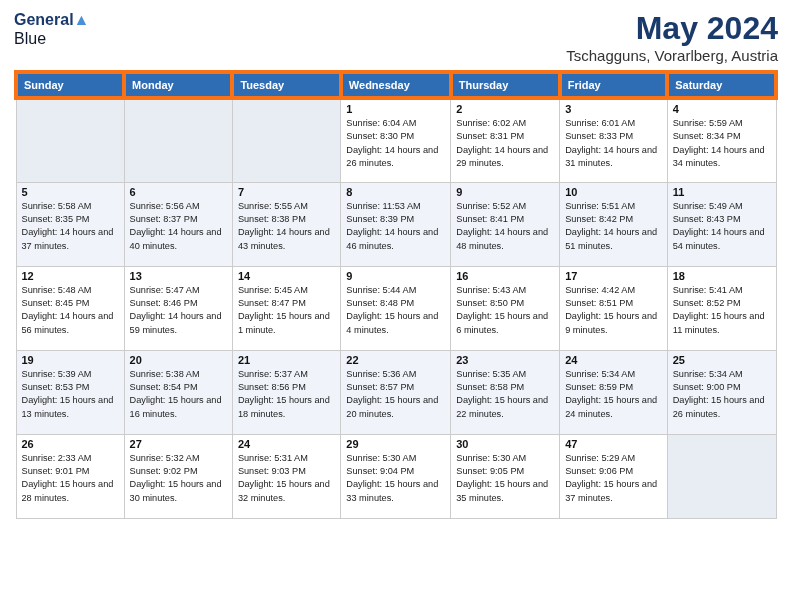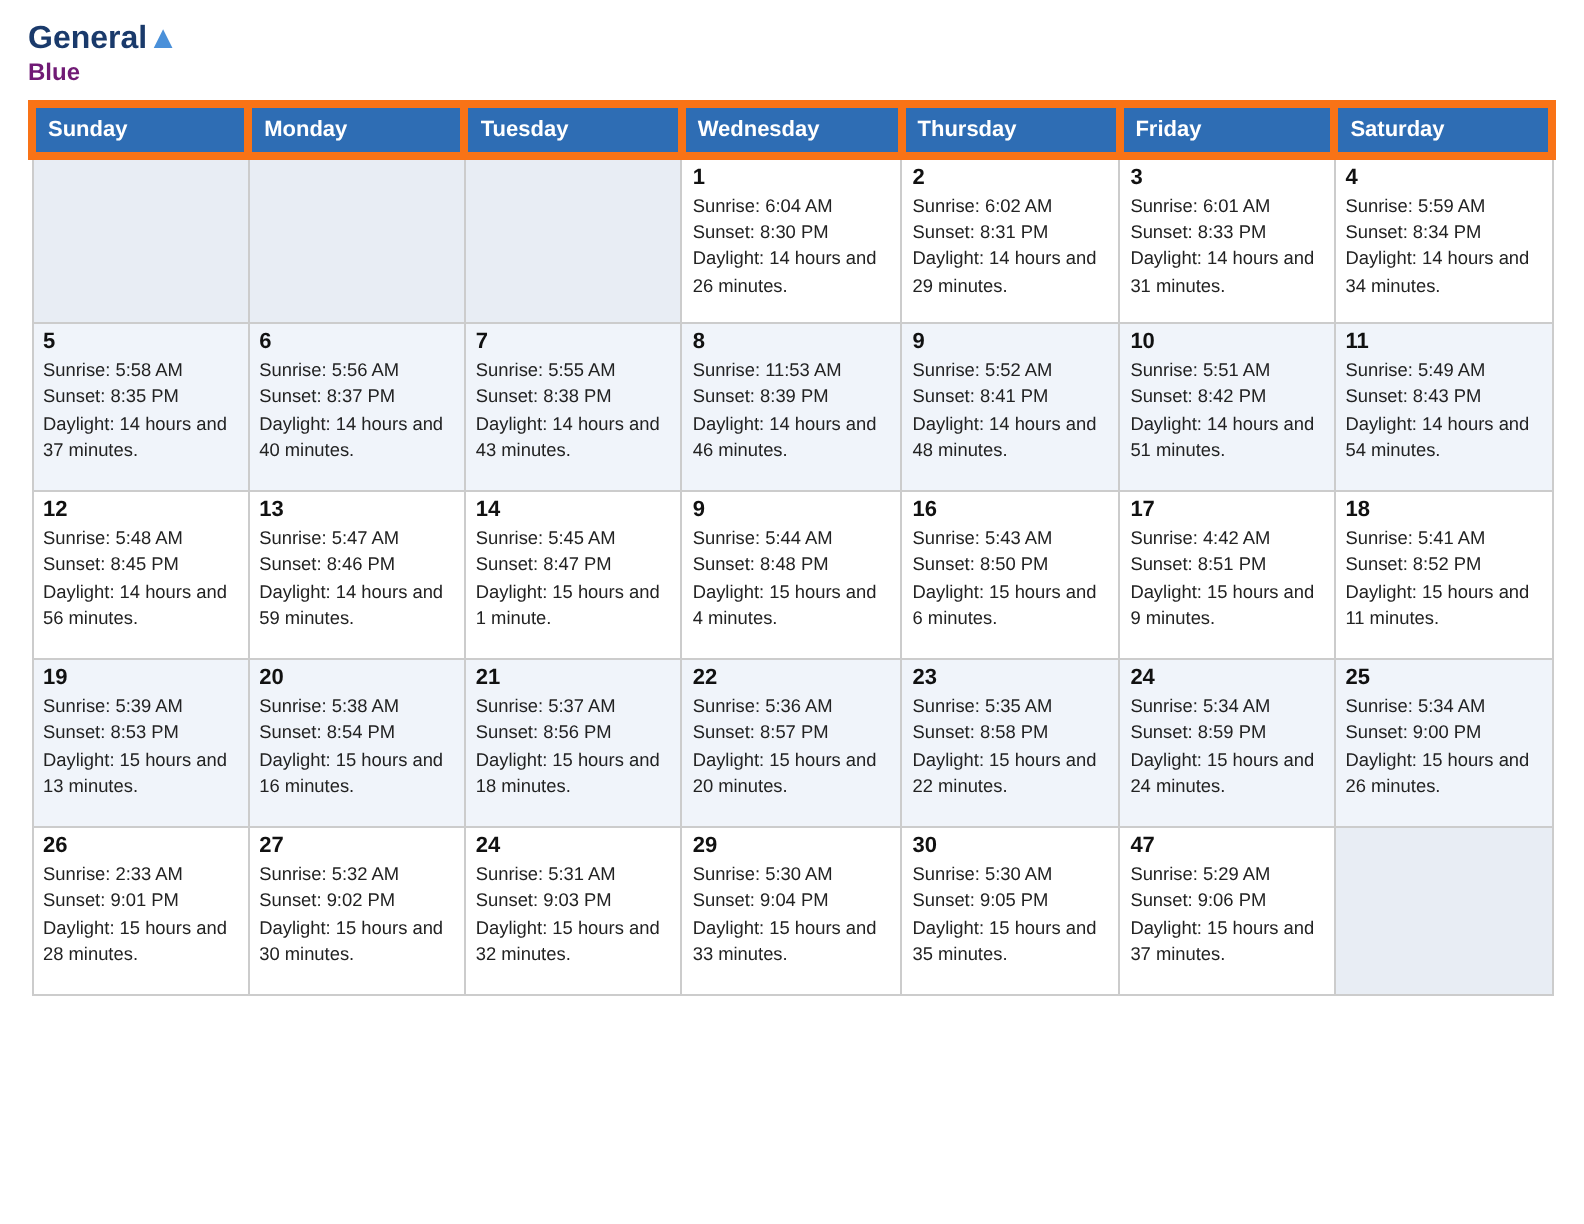--- a/index.html
+++ b/index.html
@@ -93,22 +93,26 @@
 
 <div class="page">
   <div class="header">
     <div class="logo">
       <div>
         <div style="display:flex;align-items:center;">
           <span class="logo-text">
             General<span>▲</span>
           </span>
         </div>
-        <div class="logo-text" style="color:#701a75;font-size:12px;font-weight:bold;">Blue</div>
+        <div class="logo-text" style="color:#0f172a;font-size:16px;font-weight:normal;">Blue</div>
       </div>
+    </div>
+    <div class="title-section">
+      <div class="main-title">May 2024</div>
+      <div class="subtitle">Tschagguns, Vorarlberg, Austria</div>
     </div>
   </div>
 
   <table class="calendar">
     <thead>
       <tr>
         <th>Sunday</th>
         <th>Monday</th>
         <th>Tuesday</th>
         <th>Wednesday</th>

